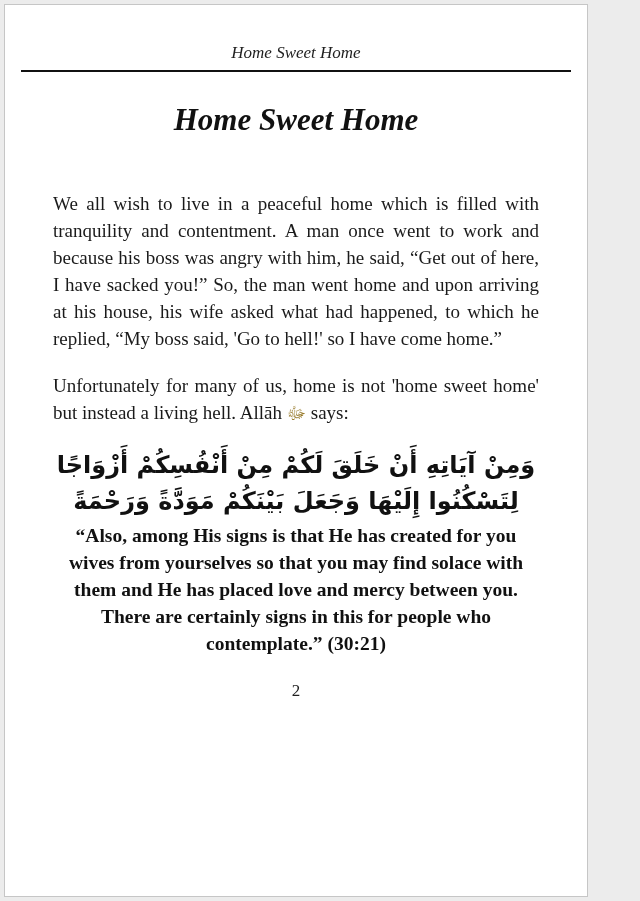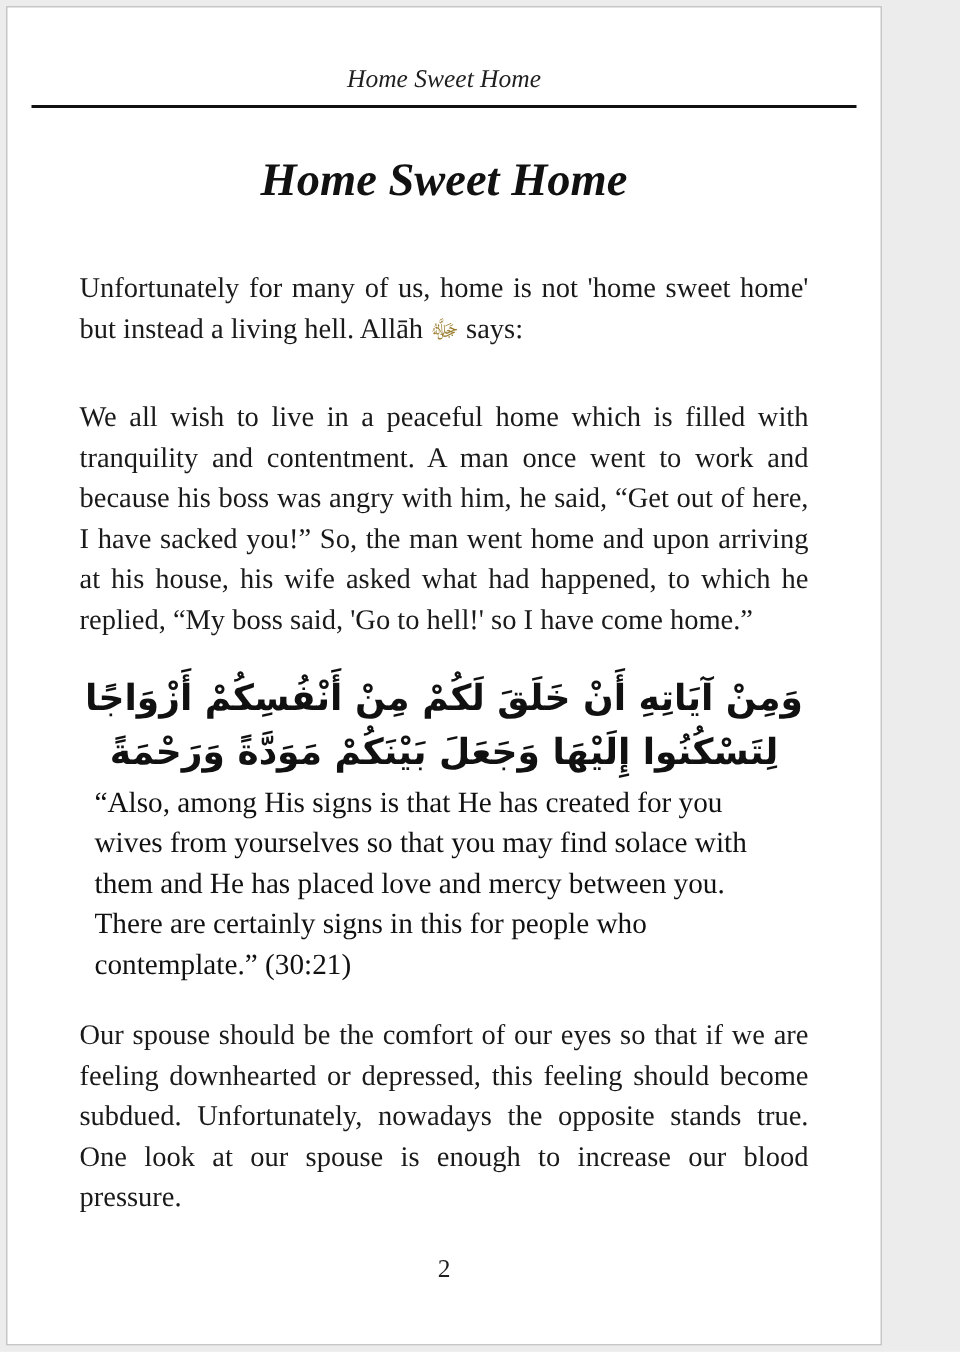--- a/index.html
+++ b/index.html
@@ -75,21 +75,22 @@
     direction: rtl;
     text-align: center;
     font-family: "DejaVu Sans", sans-serif;
     font-weight: bold;
     font-size: 24px;
     line-height: 36px;
     color: #111111;
   }
   .translation {
     margin: 3px 10px 0 10px;
-    font-weight: normal;
+    text-align: center;
+    font-weight: bold;
     font-size: 19.5px;
     line-height: 27px;
     color: #111111;
   }
   .page-number {
     margin-top: 24px;
     text-align: center;
     font-size: 17px;
     line-height: 20px;
     color: #1f1f1f;
@@ -102,30 +103,29 @@
   <div class="page">
 
     <div class="running-head">Home Sweet Home</div>
 
     <hr class="head-rule">
 
     <h1 class="chapter-title">Home Sweet Home</h1>
 
     <div class="body-col">
 
+      <p class="para para-1">We all wish to live in a peaceful home which is filled with tranquility and contentment. A man once went to work and because his boss was angry with him, he said, “Get out of here, I have sacked you!” So, the man went home and upon arriving at his house, his wife asked what had happened, to which he replied, “My boss said, 'Go to hell!' so I have come home.”</p>
+
       <p class="para para-2"><span>Unfortunately for many of us, home is not 'home sweet home' but instead a living hell. Allāh </span><span class="allah-symbol">ﷻ</span><span> says:</span></p>
-
-      <p class="para para-1">We all wish to live in a peaceful home which is filled with tranquility and contentment. A man once went to work and because his boss was angry with him, he said, “Get out of here, I have sacked you!” So, the man went home and upon arriving at his house, his wife asked what had happened, to which he replied, “My boss said, 'Go to hell!' so I have come home.”</p>
 
       <div class="verse">
         <div>وَمِنْ آيَاتِهِ أَنْ خَلَقَ لَكُمْ مِنْ أَنْفُسِكُمْ أَزْوَاجًا لِتَسْكُنُوا إِلَيْهَا وَجَعَلَ بَيْنَكُمْ مَوَدَّةً وَرَحْمَةً</div>
       </div>
 
       <p class="translation">“Also, among His signs is that He has created for you wives from yourselves so that you may find solace with them and He has placed love and mercy between you. There are certainly  signs in this for people who contemplate.” (30:21)</p>
 
-      <p class="para para-3">Our spouse should be the comfort of our eyes so that if we are feeling downhearted or depressed, this feeling should become subdued. Unfortunately, nowadays the opposite stands true. One look at our spouse is enough to increase our blood pressure.</p>
 
 
       <div class="page-number">2</div>
 
     </div>
   </div>
 </div>
 
 </body></html>

